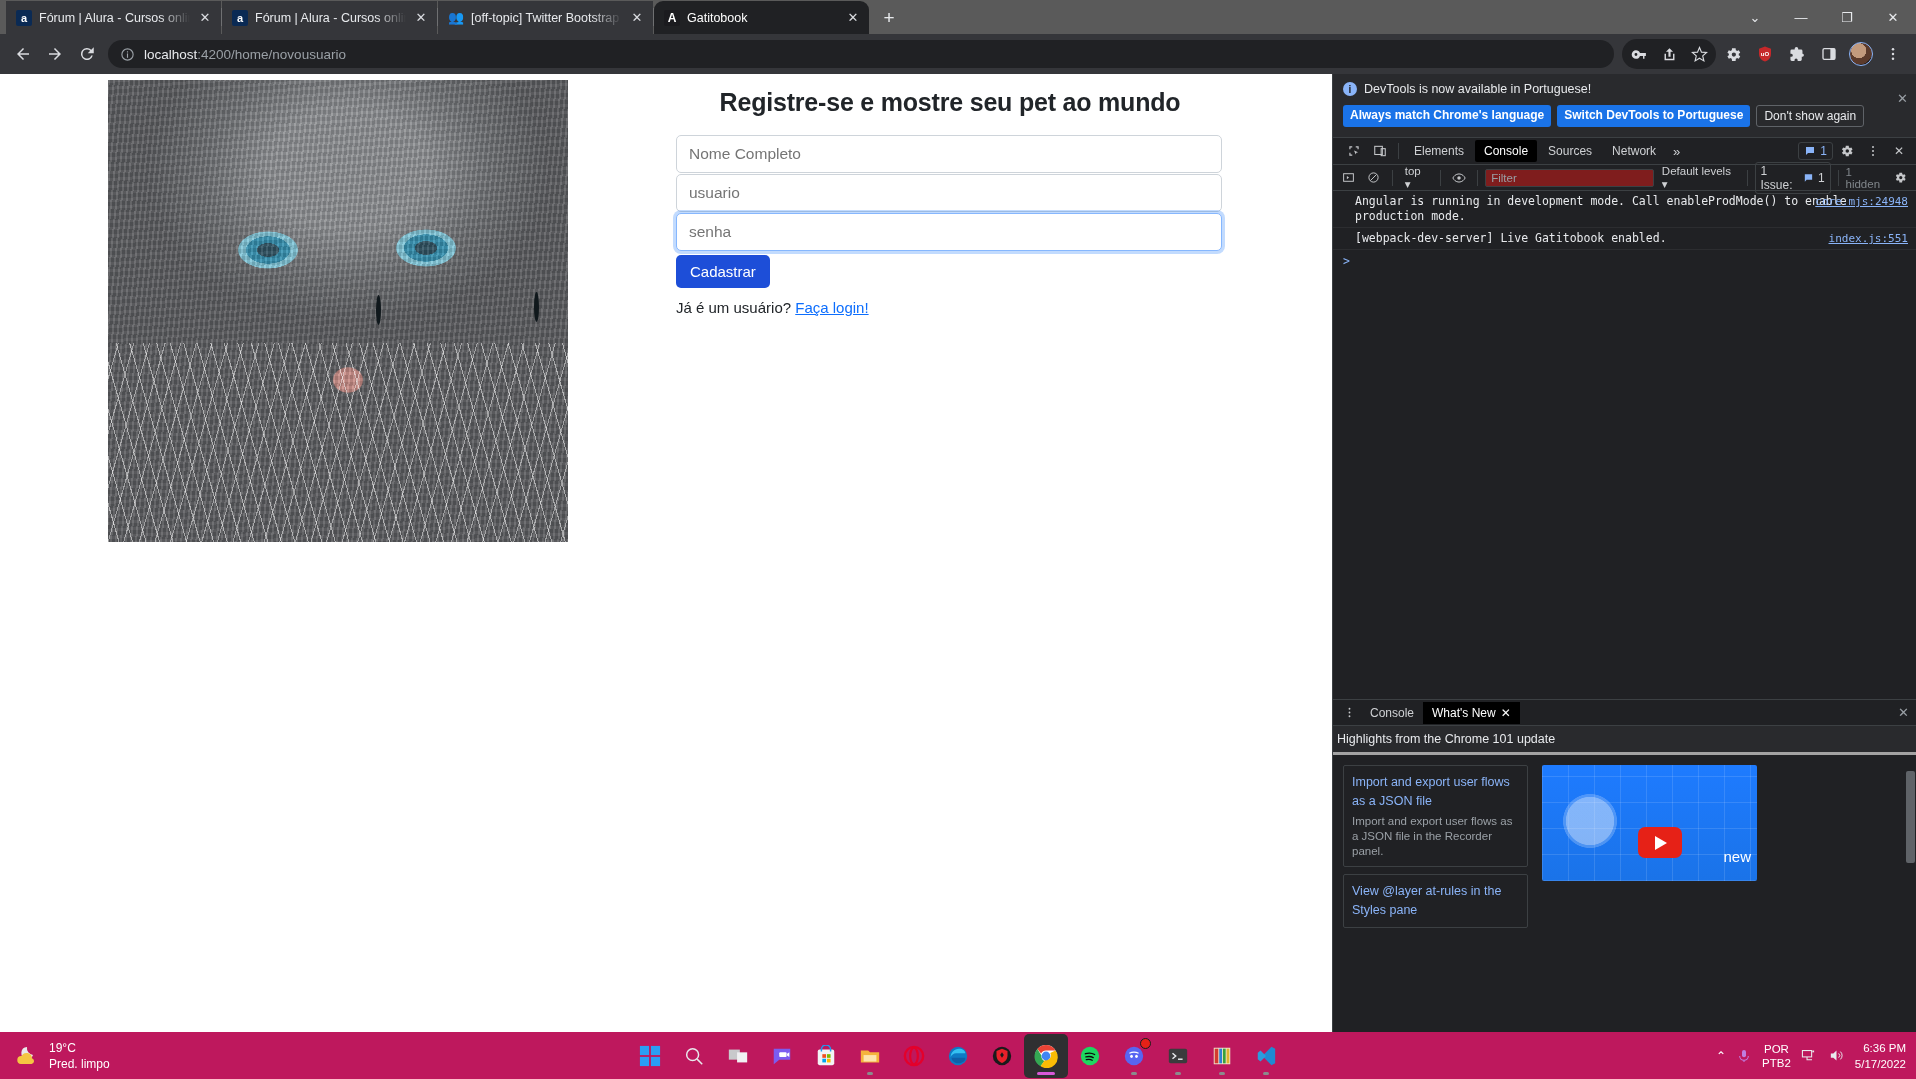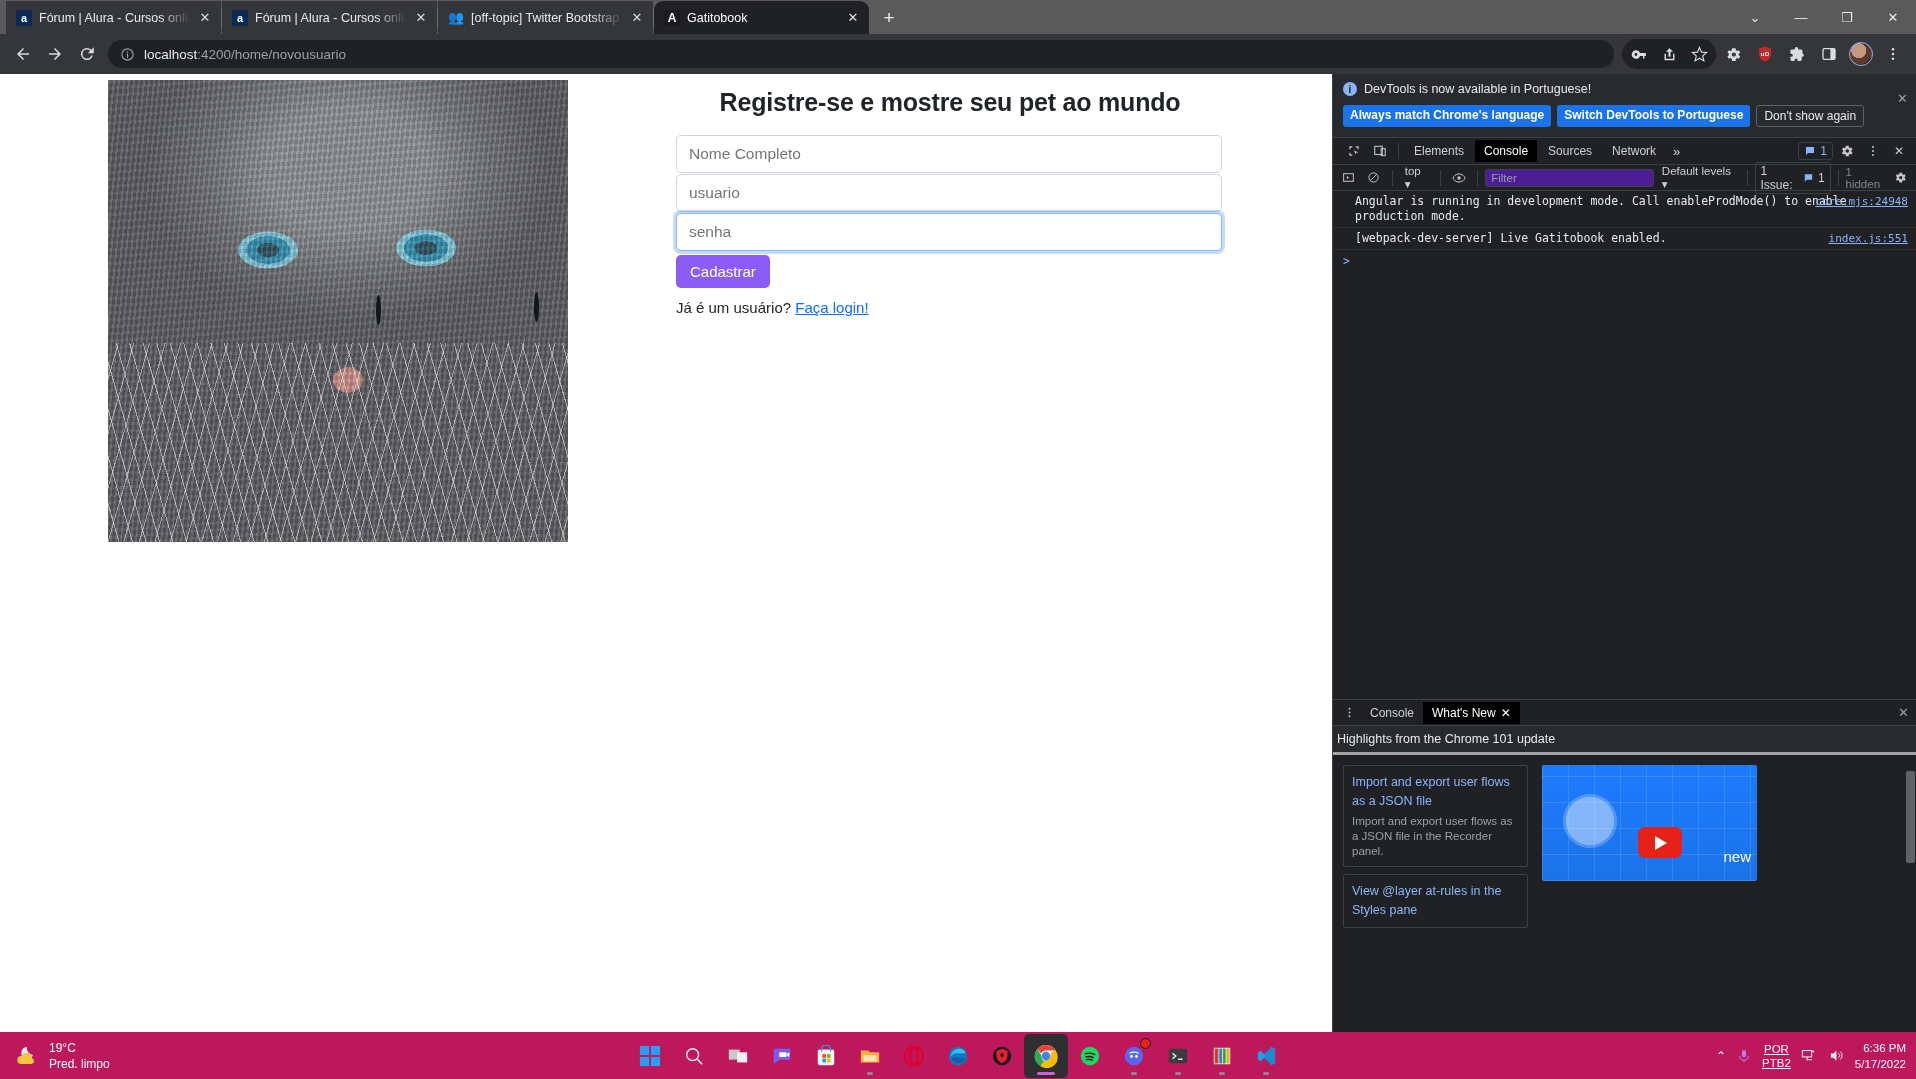--- a/index.html
+++ b/index.html
@@ -74,21 +74,21 @@
   .cat-pupil-l { left: 268px; top: 215px; }
   .cat-pupil-r { left: 426px; top: 212px; }
 
   .form-col { position: absolute; left: 676px; top: 0; width: 548px; }
   .form-title { text-align: center; font-size: 25px; color: #212529; font-weight: bold;
                 padding: 14px 0 18px; letter-spacing: -0.2px; }
   .field { display: block; width: 546px; height: 38px; border: 1px solid #ced4da; border-radius: 5px;
            background: #fff; color: #6c757d; font-size: 15.5px; padding: 0 12px; margin-bottom: 1px;
            font-family: "Liberation Sans", sans-serif; line-height: 36px; }
   .field.focused { border: 1px solid #86b7fe; box-shadow: 0 0 0 3px rgba(13,110,253,.25); position: relative; z-index: 2; }
-  .btn-primary { margin-top: 3px; background: #8b5cf6; color: #fff; border: none; border-radius: 5px;
+  .btn-primary { margin-top: 3px; background: #1d4ed8; color: #fff; border: none; border-radius: 5px;
                  font-size: 15px; padding: 8px 14px; font-family: "Liberation Sans", sans-serif; }
   .login-line { margin-top: 11px; font-size: 15px; color: #212529; }
   .login-line a { color: #0d6efd; }
 
   
   .devtools { position: absolute; left: 1332px; top: 74px; width: 584px; height: 958px;
               background: #202124; border-left: 1px solid #3c4043; color: #e8eaed; font-size: 12px; }
   .dt-banner { position: relative; background: #292a2d; border-bottom: 1px solid #3c4043; padding: 8px 10px 10px 10px; }
   .dt-banner-row { display: flex; align-items: center; gap: 7px; font-size: 12.5px; color: #e8eaed; }
   .info-icon { width: 14px; height: 14px; border-radius: 50%; background: #8ab4f8; color: #202124;
@@ -102,21 +102,21 @@
              background: #202124; padding-left: 9px; gap: 2px; }
   .dt-icon-btn { width: 24px; height: 24px; display: flex; align-items: center; justify-content: center; color: #c5c7ca; }
   .dt-vsep { width: 1px; height: 16px; background: #3c4043; margin: 0 4px; }
   .dt-tab { padding: 4px 9px; font-size: 12px; color: #cfd1d4; border-radius: 2px; }
   .dt-tab.active { background: #000; color: #fff; }
   .dt-more { color: #cfd1d4; padding: 0 6px; font-size: 13px; }
   .dt-tabs-right { margin-left: auto; display: flex; align-items: center; gap: 2px; padding-right: 5px; }
   .issue-chip { display: flex; align-items: center; gap: 4px; border: 1px solid #3c4043; border-radius: 3px; padding: 1px 5px; color: #8ab4f8; }
 
   .dt-subbar { display: flex; align-items: center; height: 26px; border-bottom: 1px solid #3c4043; padding-left: 4px; gap: 3px; }
-  .dt-filter { width: 180px; height: 18px; background: #4c1d95; border: 1px solid #3c4043; border-radius: 2px;
+  .dt-filter { width: 180px; height: 18px; background: #7f1d1d; border: 1px solid #3c4043; border-radius: 2px;
                color: #9aa0a6; font-size: 11.5px; padding: 0 5px; line-height: 17px; }
   .dt-select { color: #cfd1d4; font-size: 11.5px; padding: 0 5px; }
   .dt-hidden { color: #80868b; font-size: 11.5px; }
 
   .console-msgs { font-family: "DejaVu Sans Mono", monospace; font-size: 11.5px; color: #e8eaed; }
   .console-row { position: relative; border-bottom: 1px solid #2c2d30; padding: 3px 10px 3px 22px; line-height: 15px; }
   .console-row .src { position: absolute; right: 8px; top: 3px; color: #8ab4f8; text-decoration: underline; font-size: 11px; }
   .console-prompt { color: #8ab4f8; padding: 4px 10px 4px 10px; font-family: "DejaVu Sans Mono", monospace; }
 
   
@@ -151,21 +151,21 @@
   .weather { display: flex; align-items: center; gap: 9px; padding-left: 14px; color: #fff; }
   .weather-icon { width: 26px; height: 24px; position: relative; }
   .weather-txt { font-size: 12px; line-height: 16px; }
   .tray-center { position: absolute; left: 50%; transform: translateX(-50%); display: flex; align-items: center; gap: 0px; }
   .tb-app { width: 44px; height: 44px; display: flex; align-items: center; justify-content: center; position: relative; border-radius: 5px; }
   .tb-app.active { background: #2f2f31; }
   .tb-app .dot { position: absolute; bottom: 3px; left: 50%; transform: translateX(-50%);
                  width: 6px; height: 3px; border-radius: 2px; background: #8b8b8d; }
   .tb-app.active .dot { width: 18px; background: #d959d9; }
   .tray-right { position: absolute; right: 10px; display: flex; align-items: center; gap: 10px; color: #fff; }
-  .tray-lang { font-size: 11.5px; line-height: 14px; text-align: center; text-decoration: underline; }
+  .tray-lang { font-size: 11.5px; line-height: 14px; text-align: center; }
   .tray-clock { font-size: 11.5px; line-height: 16px; text-align: right; }
   .ic { display: block; }
 </style>
 </head>
 <body>
 
 <div class="screen">
 
   <div class="browser">
 

